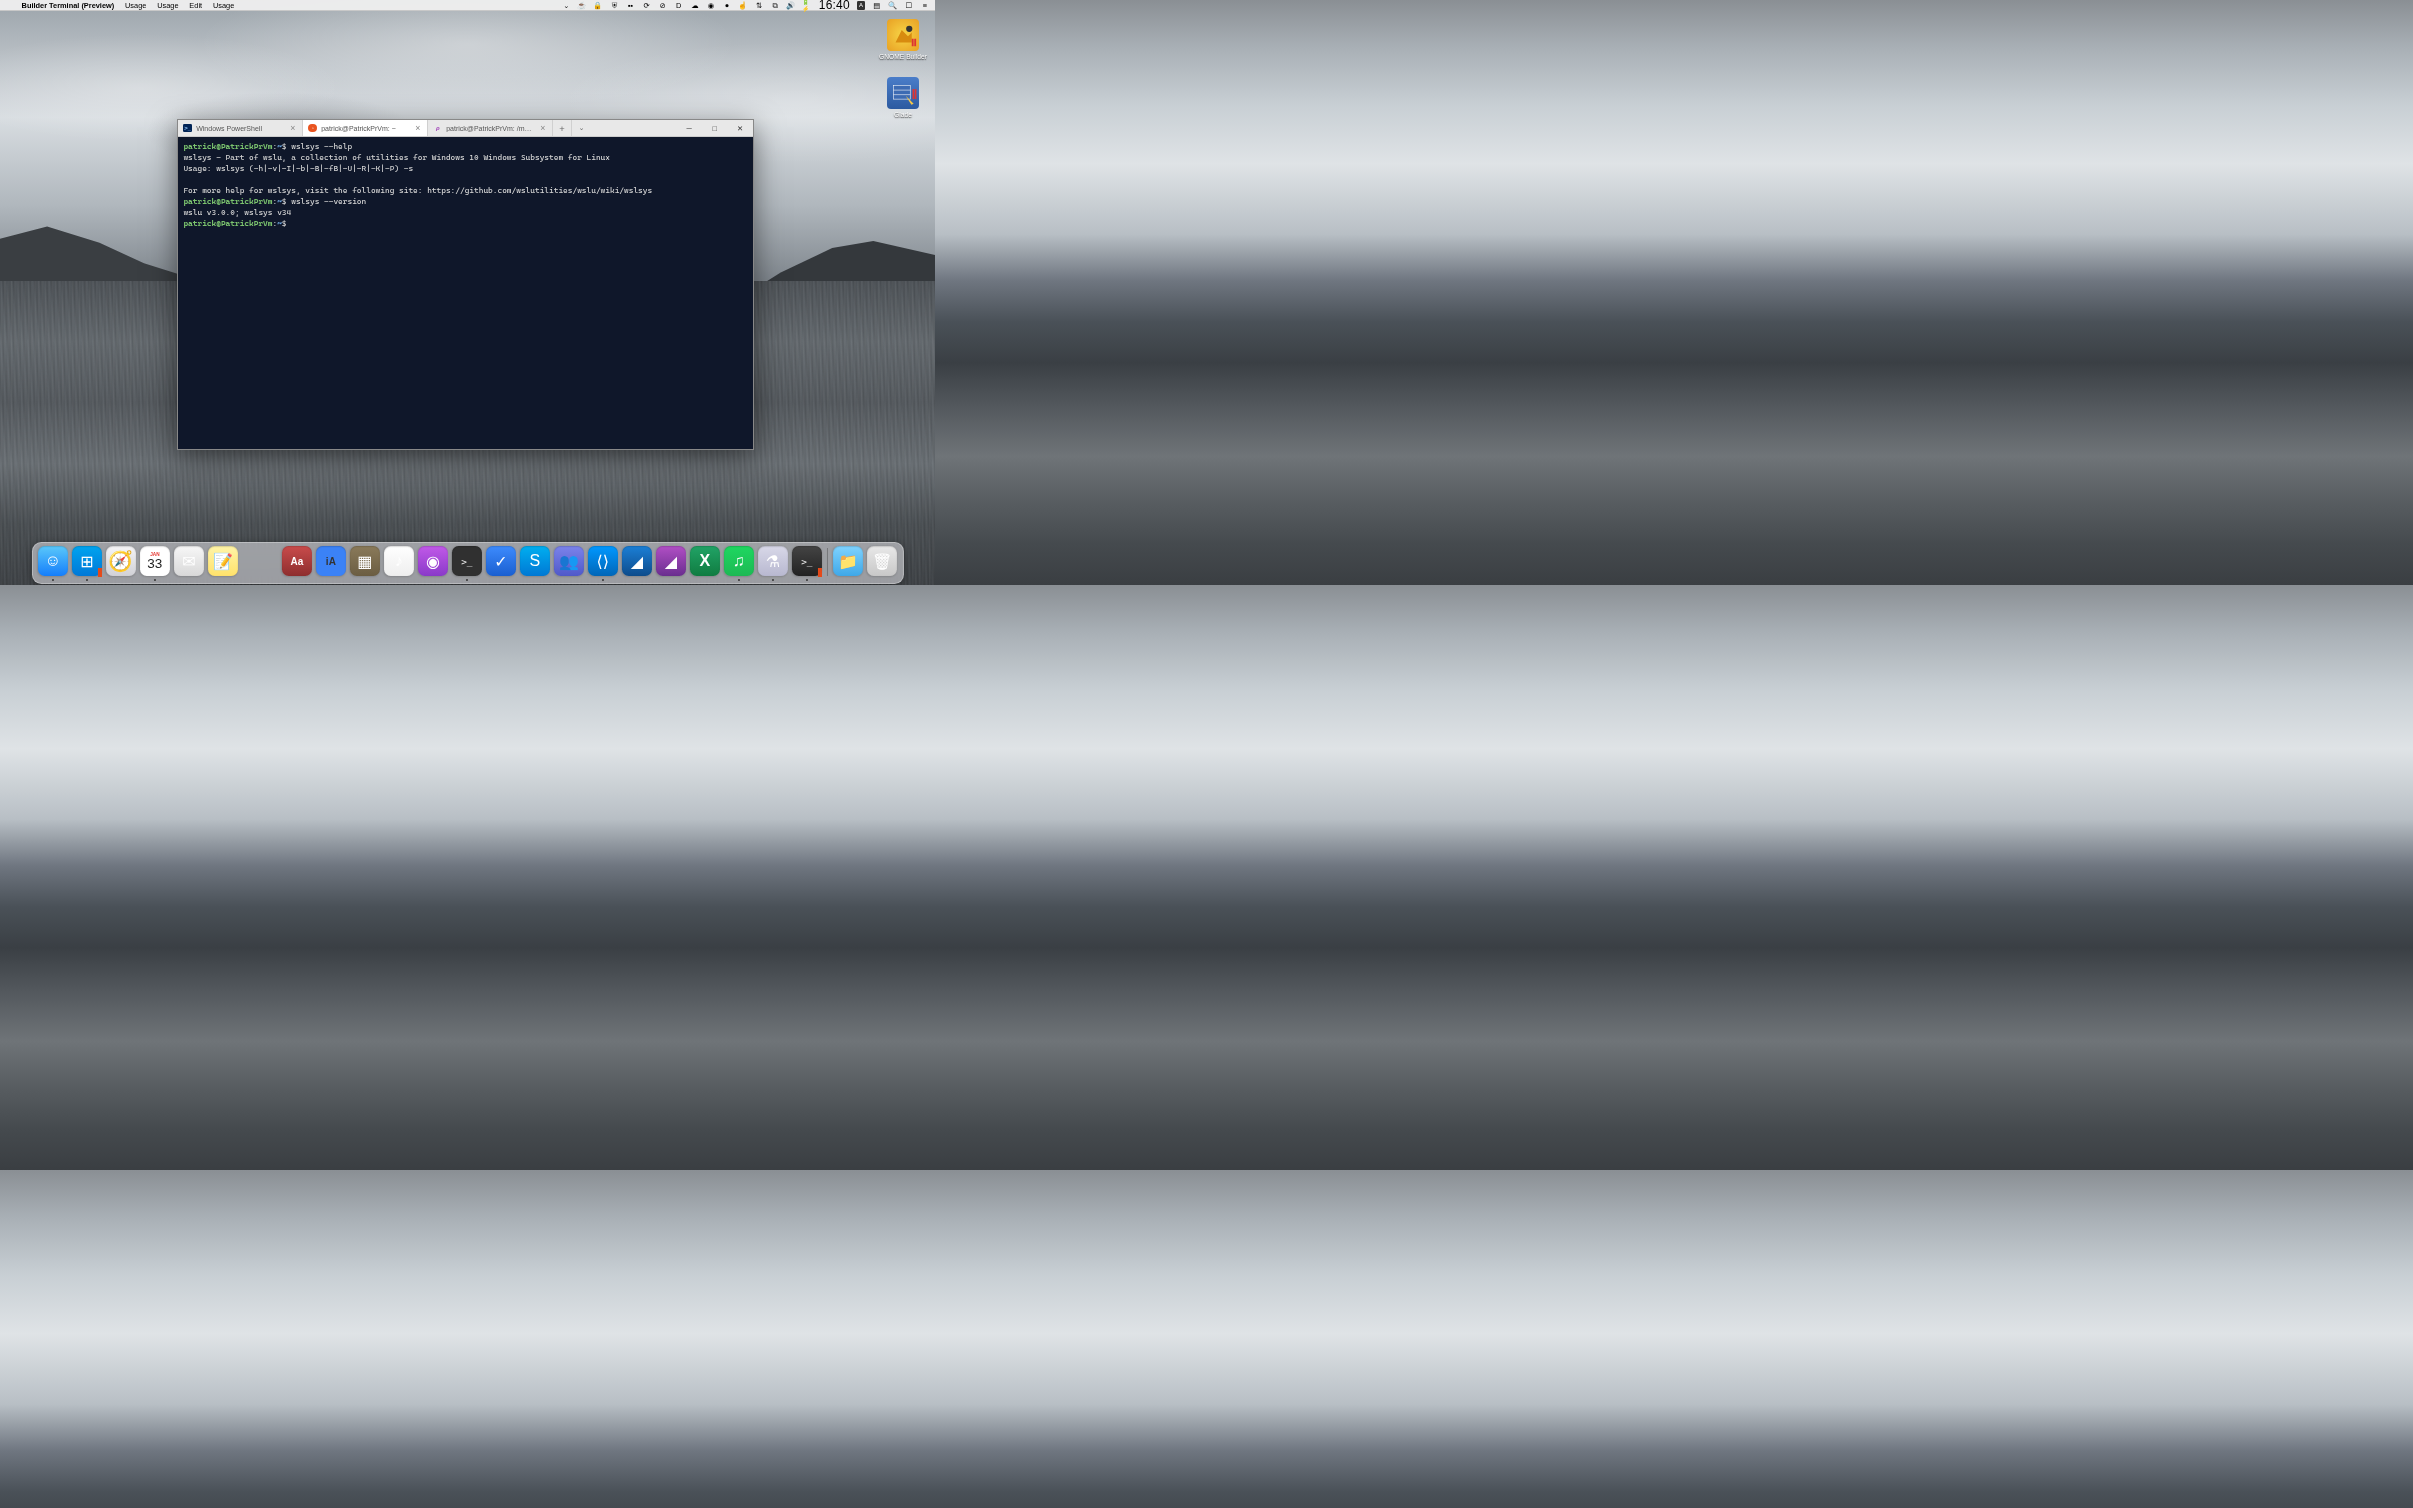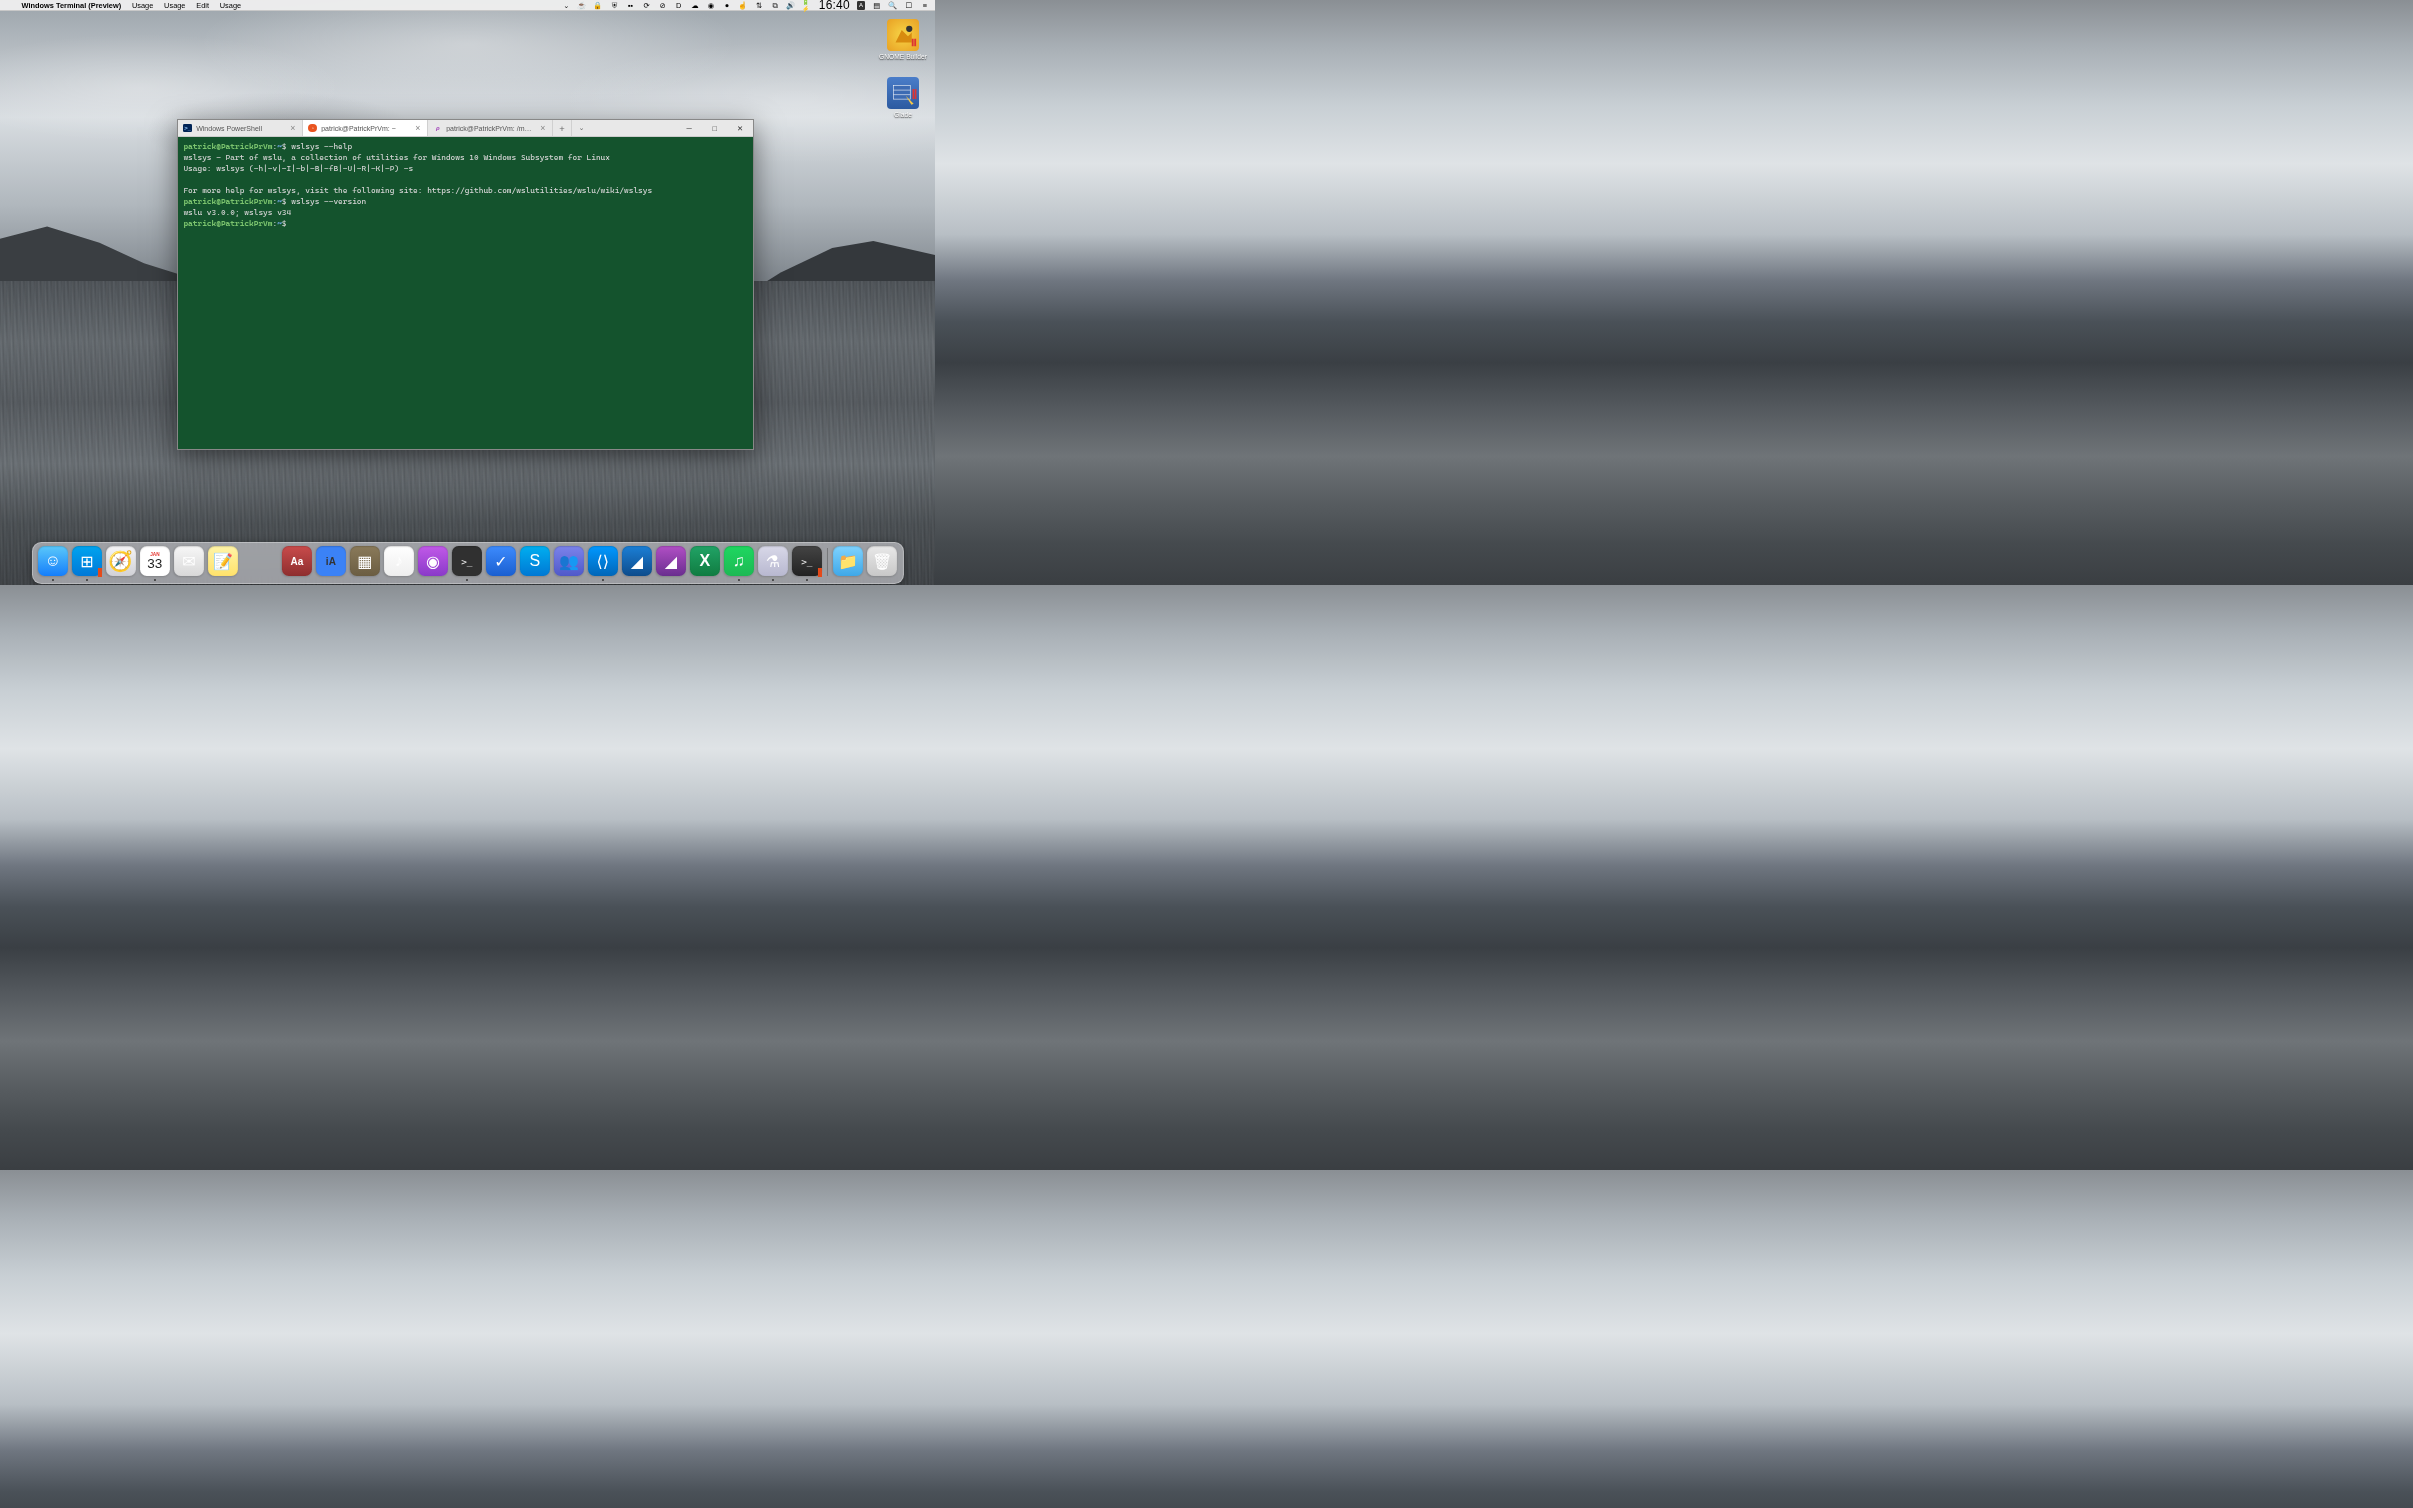--- a/index.html
+++ b/index.html
@@ -101,21 +101,21 @@
 }
 .tab.active { background: #fff; }
 .tab .tab-icon { width: 8.8px; height: 8.8px; border-radius: 1.3px; flex-shrink: 0; display:flex; align-items:center; justify-content:center; font-size:6px; font-weight:bold; }
 .tab .tab-label { white-space: nowrap; overflow: hidden; text-overflow: ellipsis; max-width: 88px; }
 .tab .tab-close { margin-left: auto; color: #888; font-size: 8.8px; padding: 0 1.3px; cursor: default; }
 .tab-new { width: 19px; display: flex; align-items: center; justify-content: center; color: #666; font-size: 9.4px; border-right: 0.7px solid #d0d0d0;}
 .tab-dropdown { width: 19px; display: flex; align-items: center; justify-content: center; color: #666; font-size: 6.7px;}
 .window-controls { margin-left: auto; display: flex; align-items: center; }
 .window-controls > div { width: 25.6px; display: flex; align-items: center; justify-content: center; font-size: 7.4px; color: #333; cursor: default; }
 .terminal-body {
-  flex: 1; background: #14532d; padding: 4px 5.4px;
+  flex: 1; background: #0f172a; padding: 4px 5.4px;
   font-family: "Consolas","Cascadia Mono","Menlo",monospace;
   font-size: 8px; line-height: 11px; color: #d4d4d4;
   white-space: pre; overflow: hidden;
 }
 .prompt-host { color: #7bc36e; font-weight: bold; }
 .prompt-path { color: #6aa0d8; font-weight: bold; }
 .prompt-sep { color: #d4d4d4; }
 .cmd { color: #d4d4d4; }
 
 
@@ -154,21 +154,21 @@
 <div class="wallpaper">
   <div class="clouds"></div>
   <div class="mountains-left"></div>
   <div class="mountains-right"></div>
   <div class="water"></div>
 </div>
 
 <div class="menubar">
   <div class="menubar-left">
     <span class="apple-logo"></span>
-    <span class="app-name">Windows Terminal (Preview)</span>
+    <span class="app-name">Builder Terminal (Preview)</span>
     <span>Usage</span>
     <span>Usage</span>
     <span>Edit</span>
     <span>Usage</span>
   </div>
   <div class="menubar-right">
     <span class="icon">⌄</span>
     <span class="icon">☕</span>
     <span class="icon">🔒</span>
     <span class="icon">⛨</span>

